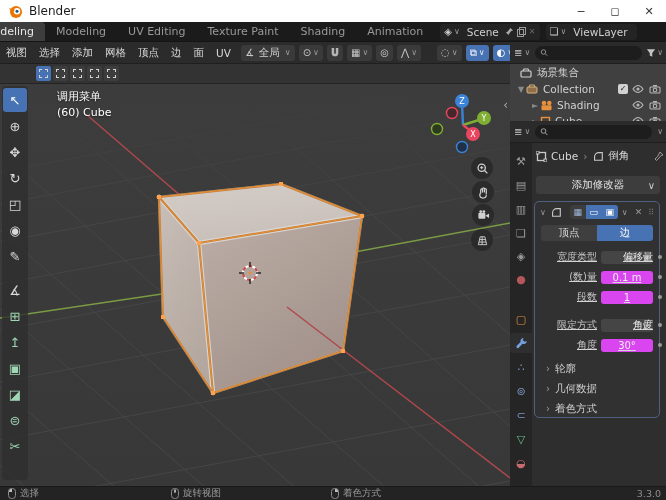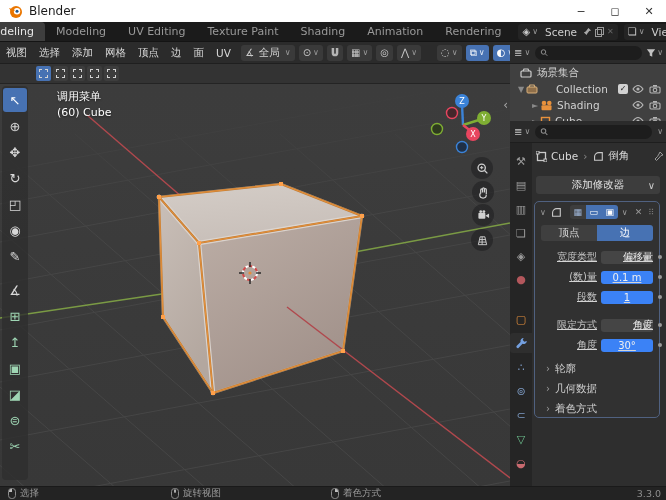--- a/index.html
+++ b/index.html
@@ -69,21 +69,21 @@
   .btnwide .hic{position:absolute;right:4px;}
   #modpanel{position:absolute;left:2px;top:58px;width:126px;height:217px;background:#313131;border:1px solid #506180;border-radius:5px;box-sizing:border-box;}
   .mp-head{position:absolute;left:0;top:0;width:100%;height:20px;display:flex;align-items:center;}
   .seg{width:16px;height:14px;display:flex;align-items:center;justify-content:center;font-size:9px;background:#3d3d3d;color:#9fb6d8;}
   .seg.on{background:#4772b3;color:#fff;}
   .mtabs{position:absolute;left:6px;top:23px;width:112px;height:16px;display:flex;border-radius:3px;overflow:hidden;}
   .mtab{flex:1;display:flex;align-items:center;justify-content:center;background:#3f3f3f;color:#d5d5d5;font-size:10.5px;}
   .mtab.active{background:#4772b3;color:#fff;}
   .frow{position:absolute;left:8px;width:126px;height:14px;display:flex;align-items:center;text-decoration:underline;}
   .flabel{width:58px;text-align:right;color:#c4c4c4;font-size:10px;flex:none;padding-right:4px;box-sizing:border-box;}
-  .fval{width:52px;height:13px;border-radius:3px;background:#3b82f6;color:#efefef;font-size:10px;display:flex;align-items:center;justify-content:center;position:relative;flex:none;}
+  .fval{width:52px;height:13px;border-radius:3px;background:#d946ef;color:#efefef;font-size:10px;display:flex;align-items:center;justify-content:center;position:relative;flex:none;}
   .fval.drop{background:#454545;justify-content:flex-end;padding-left:6px;box-sizing:border-box;}
   .fval.drop .hic{position:absolute;right:3px;}
   .fdot{width:4px;height:4px;border-radius:50%;background:#9a9a9a;margin-left:5px;flex:none;}
   .sect{position:absolute;left:10px;width:110px;height:13px;display:flex;align-items:center;color:#cfcfcf;font-size:10.5px;}
   .sect .hic{margin-right:5px;color:#9a9a9a;}
   
   #statusbar{left:0;top:486px;width:666px;height:14px;background:#232323;border-top:1px solid #1a1a1a;display:flex;align-items:center;font-size:9.5px;color:#9b9b9b;box-sizing:border-box;}
   .sb-item{display:flex;align-items:center;margin-left:8px;white-space:nowrap;}
   .sb-item svg{margin-right:4px;}
   #sb-version{position:absolute;right:5px;color:#8d8d8d;}
@@ -112,21 +112,20 @@
   </div>
 
   <div id="topbar" class="abs">
     <div id="wstabs">
       <span class="wstab active">Modeling</span>
       <span class="wstab">Modeling</span>
       <span class="wstab">UV Editing</span>
       <span class="wstab">Texture Paint</span>
       <span class="wstab">Shading</span>
       <span class="wstab">Animation</span>
-      <span class="wstab">Rendering</span>
     </div>
     <div class="idwidget">
       <span class="hic">◈</span>
       <span class="mini">∨</span>
       <span class="nm">Scene</span>
       <span>
           <svg width="9" height="9" viewBox="0 0 10 10">
             <path d="M6 1l3 3-2 .5L5 7 4 9 1 6l2-1L4.5 3z" fill="#a8a8a8"></path>
           </svg>
         </span>
@@ -414,21 +413,21 @@
       </div>
       <div class="ol-row" style="top:17px">
         <span style="width:6px"></span>
         <span class="tri">▼</span>
         <span>
             <svg width="12" height="10" viewBox="0 0 12 10">
               <rect x="1" y="3" width="10" height="6" rx="1" fill="#8f6f4a" stroke="#d8b07a" stroke-width="1"></rect>
               <path d="M3 3 4 1h4l1 2" fill="none" stroke="#d8b07a" stroke-width="1.2"></path>
             </svg>
           </span>
-        <span style="margin-left:18px">Collection</span>
+        <span style="margin-left:5px">Collection</span>
         <div class="ol-ctl" style="right:38px">
             <span class="chk">✓</span>
           </div>
         <div class="ol-ctl" style="right:22px">
             <svg width="12" height="10" viewBox="0 0 12 10">
               <path d="M1 5q5-7 10 0q-5 7-10 0z" fill="none" stroke="#b5b5b5" stroke-width="1.1"></path>
               <circle cx="6" cy="5" r="1.6" fill="#b5b5b5"></circle>
             </svg>
           </div>
         <div class="ol-ctl" style="right:5px">

